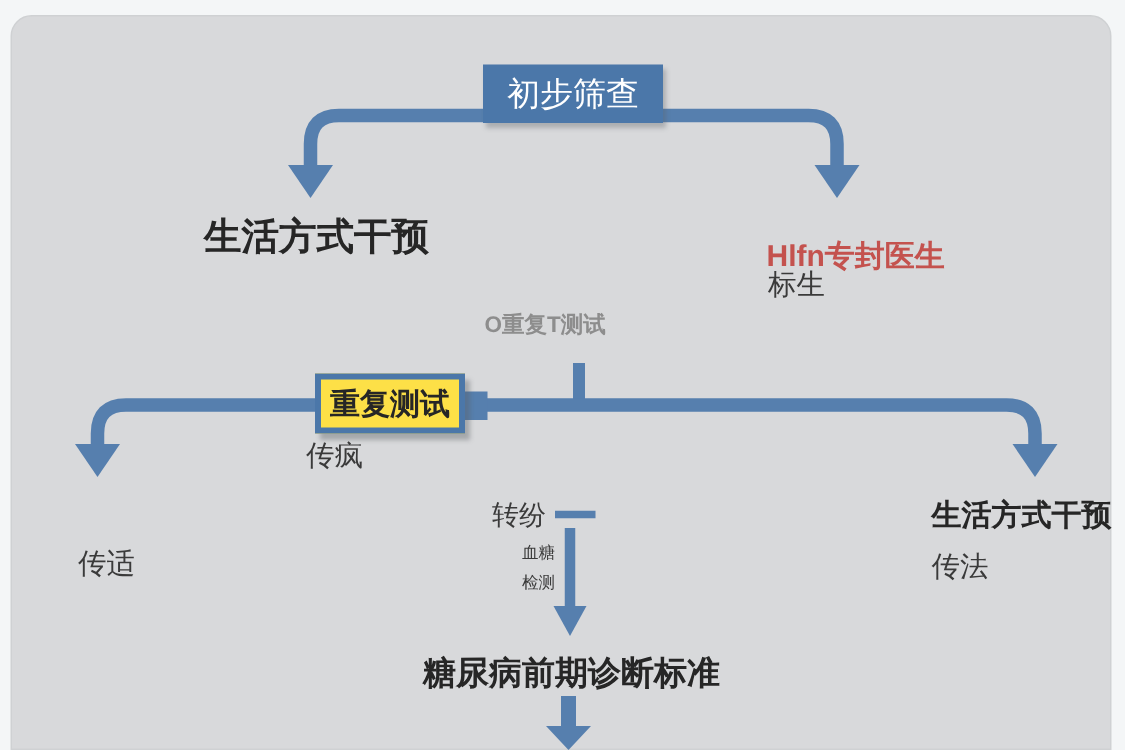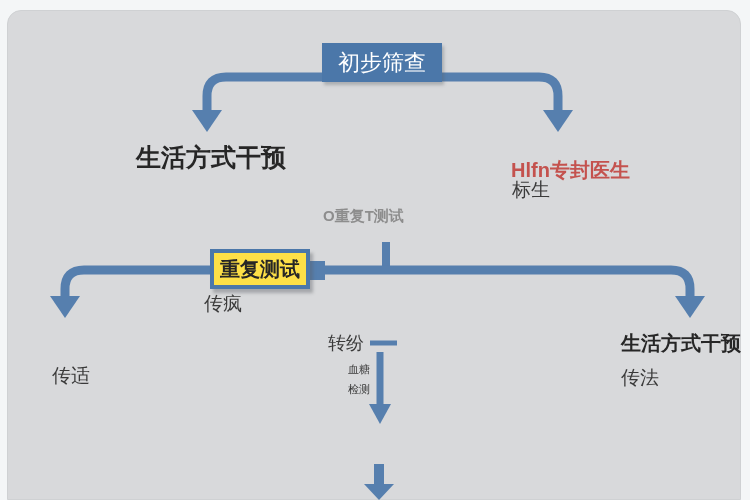--- a/index.html
+++ b/index.html
@@ -88,14 +88,15 @@
 
   <div class="abs lbl-sub" style="left:328px;top:331px;font-size:18px;">转纷</div>
   <div class="abs lbl-sub center2" style="left:336px;top:359px;width:46px;font-size:11px;line-height:20px;">
     <div>血糖</div>
     <div>检测</div>
   </div>
 
   <div class="abs lbl-dark" style="left:621px;top:330px;font-size:20px;">生活方式干预</div>
   <div class="abs lbl-sub" style="left:621px;top:365px;font-size:19px;">传法</div>
 
+  <div class="abs lbl-dark" style="left:282px;top:434px;font-size:22px;">糖尿病前期诊断标准</div>
 
 </div>
 
 </body></html>

